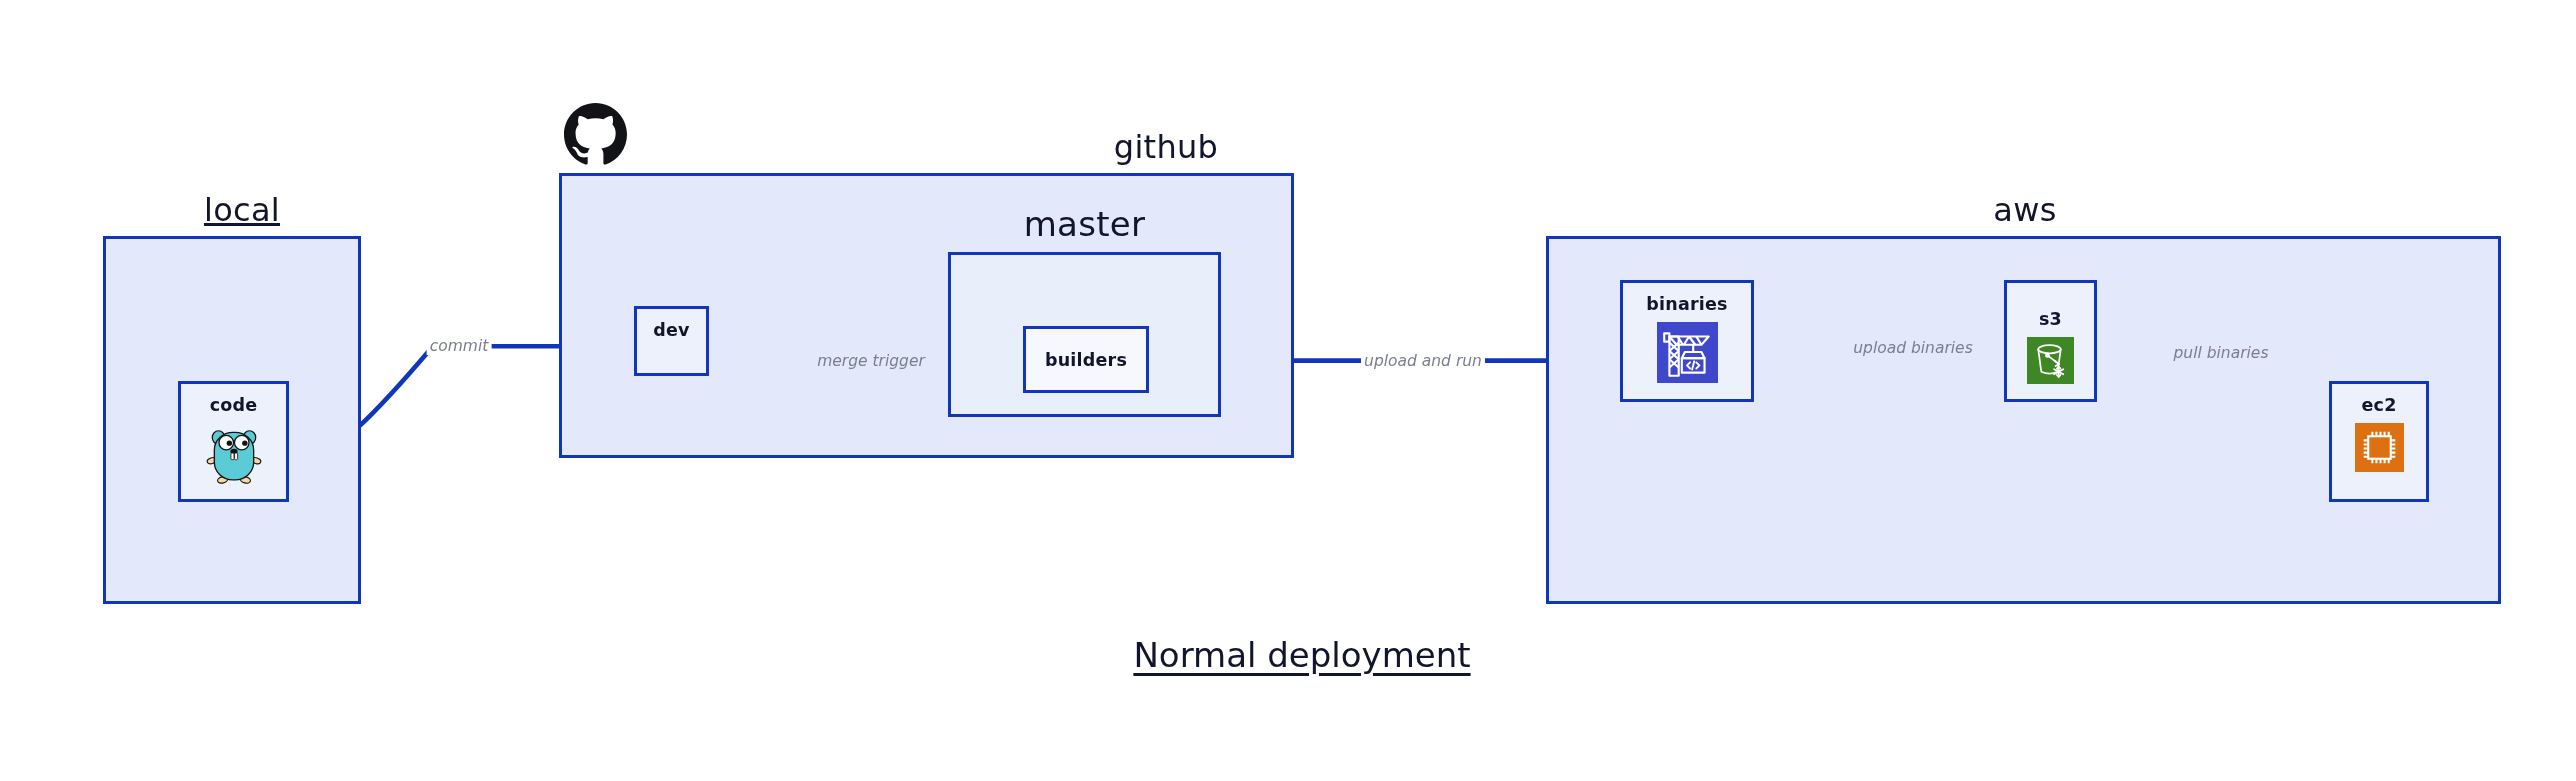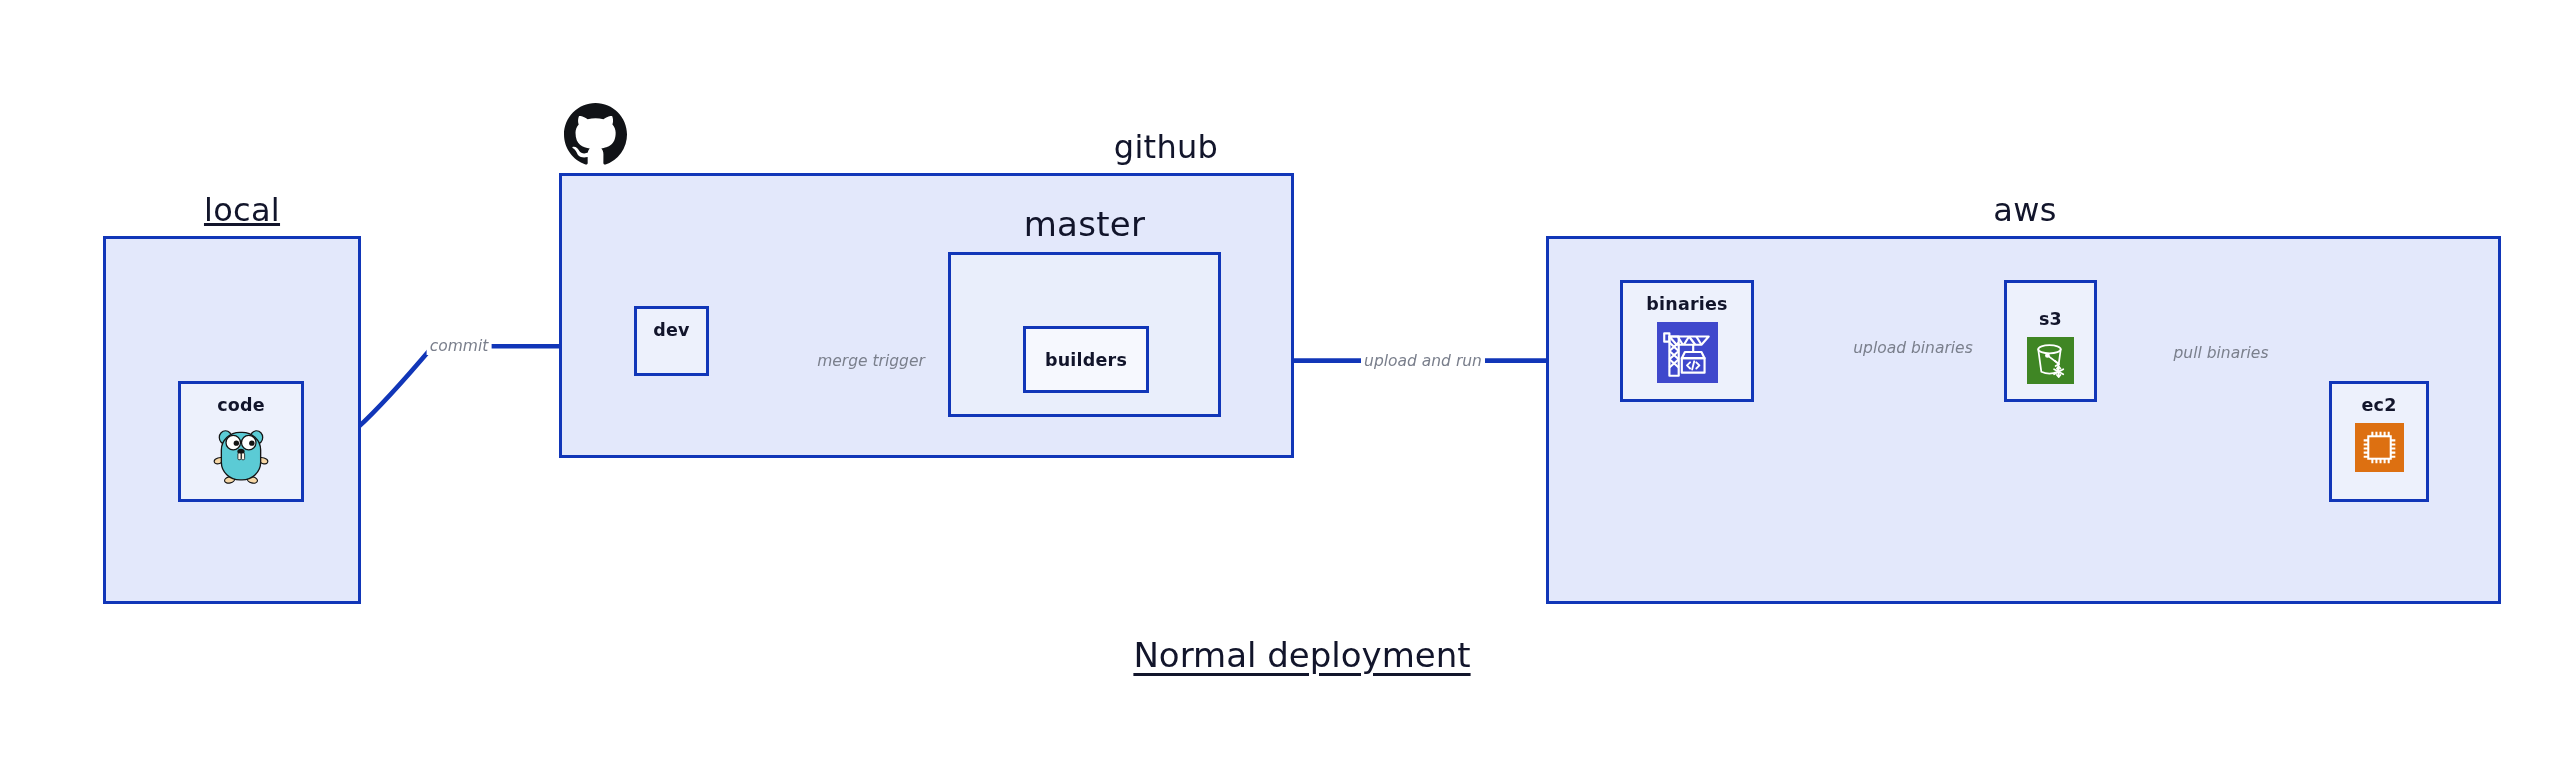--- a/index.html
+++ b/index.html
@@ -117,21 +117,21 @@
 
       <path d="M3405,676 L3882,676" marker-end="url(#arrow)"></path>
 
       <path d="M4070,676 C4170,676 4230,700 4300,760 C4370,818 4440,855 4512,862" marker-end="url(#arrow)"></path>
     </g>
   </svg>
 
   <div class="zone-label" style="left:113px;top:191px;width:258px;text-decoration:underline;">local</div>
   <div class="zone" style="left:103px;top:236px;width:258px;height:368px;"></div>
 
-  <div class="node" style="left:178px;top:381px;width:126px;height:121px;">
+  <div class="node" style="left:178px;top:381px;width:111px;height:121px;">
     <div class="node-label">code</div>
     <div class="node-icon">
       <svg width="56" height="61" viewBox="0 0 108 118" xmlns="http://www.w3.org/2000/svg">
 
         <ellipse cx="24" cy="28" rx="12" ry="13" fill="#5bcbd5" stroke="#141414" stroke-width="2.4"></ellipse>
         <ellipse cx="84" cy="28" rx="12" ry="13" fill="#5bcbd5" stroke="#141414" stroke-width="2.4"></ellipse>
 
         <ellipse cx="11" cy="73" rx="9" ry="5.5" fill="#f6d7a6" stroke="#141414" stroke-width="2.2" transform="rotate(-18 11 73)"></ellipse>
         <ellipse cx="97" cy="73" rx="9" ry="5.5" fill="#f6d7a6" stroke="#141414" stroke-width="2.2" transform="rotate(18 97 73)"></ellipse>
 

